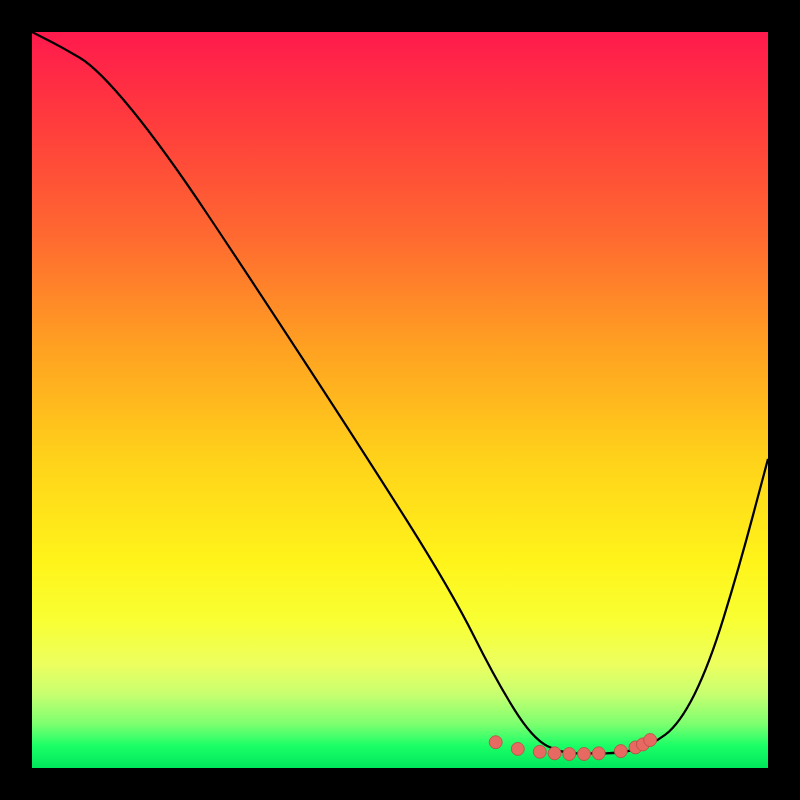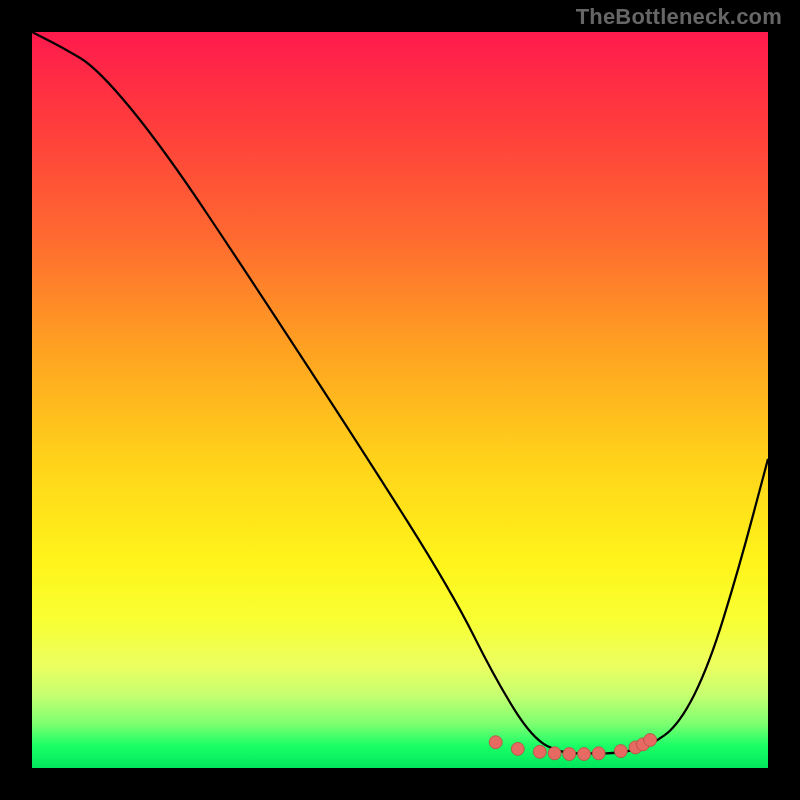--- a/index.html
+++ b/index.html
@@ -69,21 +69,20 @@
     fill: #e66a62;
     stroke: #b84b44;
     stroke-width: 0.8;
   }
 </style>
 </head>
 <body>
 
 <div class="outer">
 
-  <div class="watermark">TheBottleneck.com</div>
 
   <div class="plot">
     <div class="gradient"></div>
 
     <svg class="curve" viewBox="0 0 736 736" preserveAspectRatio="none">
       <path class="curve-path" d="M 0.0 0.0 Q 0.0 0.0 14.7 7.4 Q 29.4 14.7 47.8 25.8 Q 66.2 36.8 99.4 77.3 Q 132.5 117.8 176.6 184.0 Q 220.8 250.2 276.0 334.9 Q 331.2 419.5 375.4 489.4 Q 419.5 559.4 441.6 603.5 Q 463.7 647.7 482.1 677.1 Q 500.5 706.6 515.2 713.9 Q 529.9 721.3 544.6 721.3 Q 559.4 721.3 574.1 721.3 Q 588.8 721.3 603.5 717.6 Q 618.2 713.9 633.0 702.9 Q 647.7 691.8 662.4 662.4 Q 677.1 633.0 691.8 585.1 Q 706.6 537.3 721.3 482.1 T 736.0 426.9"></path>
       <g class="dots">
           <circle cx="463.7" cy="710.2" r="6.5"></circle>
           <circle cx="485.8" cy="716.9" r="6.5"></circle>
           <circle cx="507.8" cy="719.8" r="6.5"></circle>

